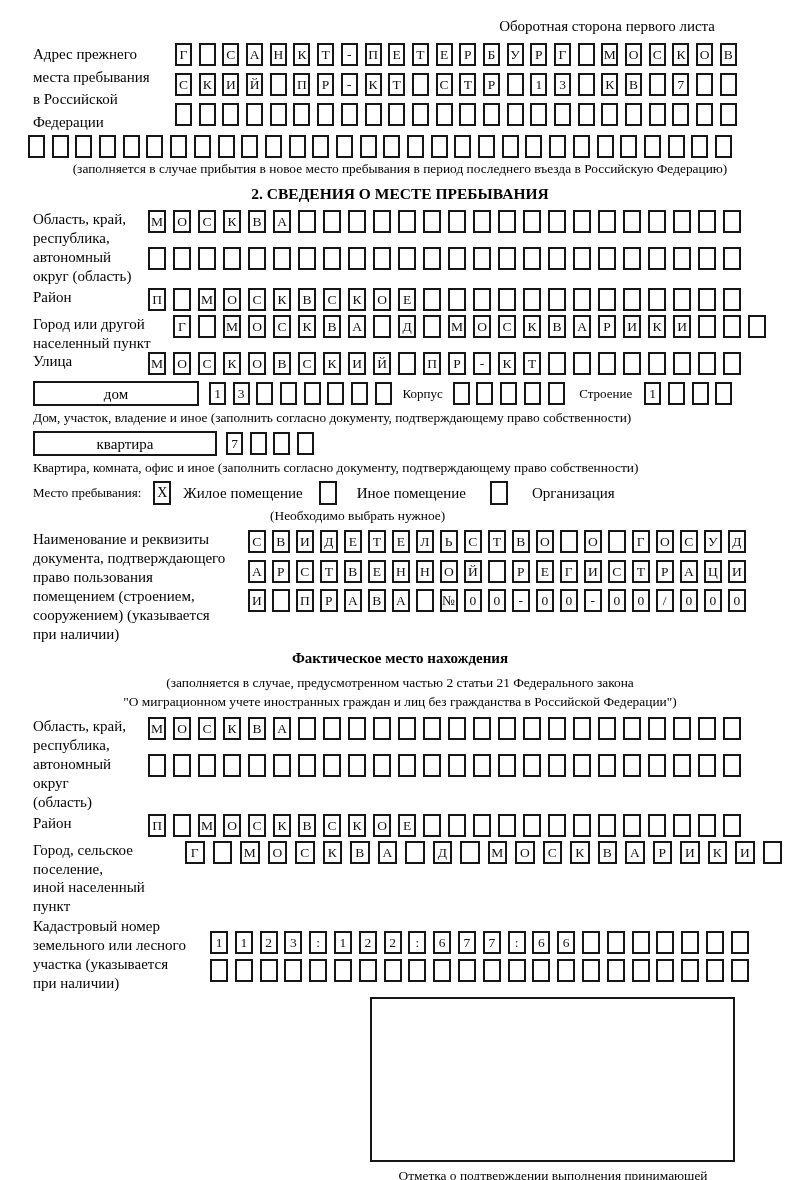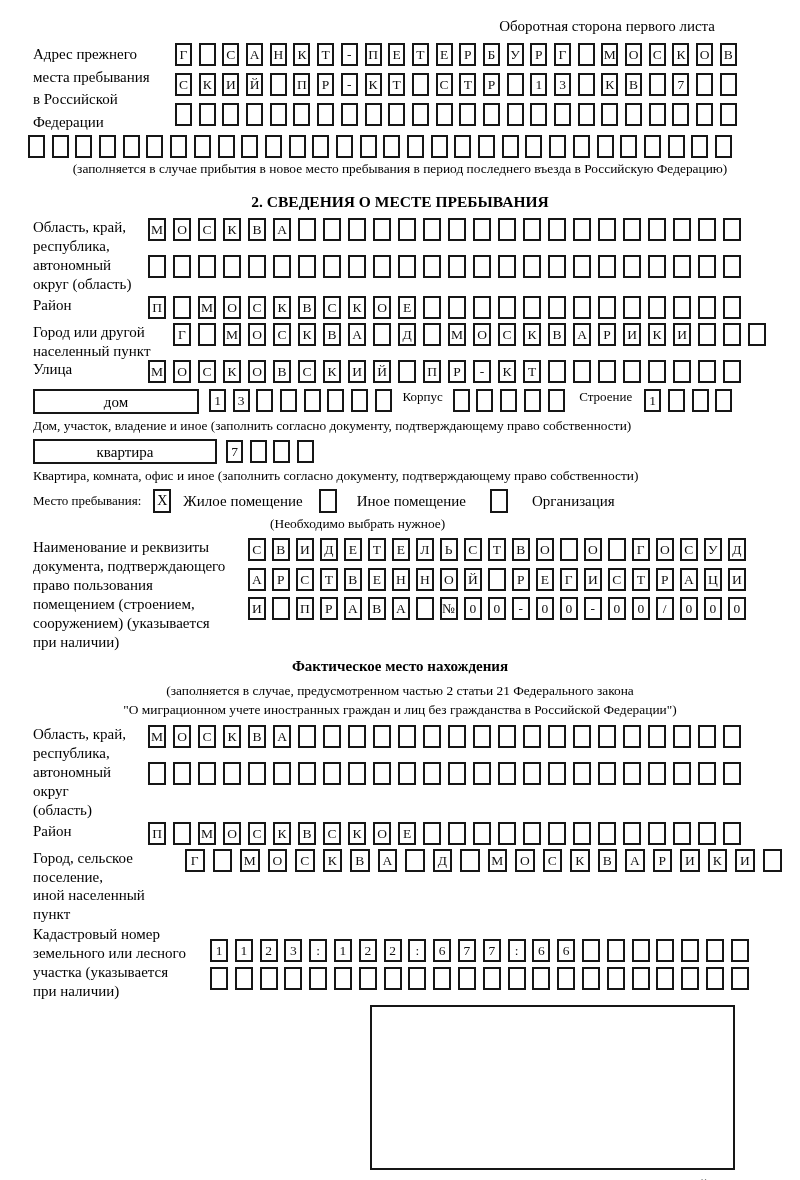--- a/index.html
+++ b/index.html
@@ -27,21 +27,21 @@
   .gkad .cell{width:18px;margin-right:6.8px;}
 
   .agrids .grid{margin-bottom:7px;}
   .ogrids .grid{margin-bottom:14px;}
   .dgrids .grid{margin-bottom:6.5px;}
   .kgrids{margin-top:14px;}
   .kgrids .grid{margin-bottom:5px;}
 
   .note{font-size:13.4px;line-height:17px;}
   .center800{margin-left:-33px;width:800px;text-align:center;}
-  .sect-title{font-weight:bold;font-size:15.5px;margin-top:16px;margin-bottom:7px;}
+  .sect-title{font-weight:bold;font-size:15.5px;margin-top:8px;margin-bottom:7px;}
   .fact-title{font-weight:bold;font-size:15px;margin-top:6px;margin-bottom:6px;}
 
   .labelbox{box-sizing:border-box;border:2px solid #161616;height:25px;text-align:center;
             font-size:15px;line-height:22px;flex:none;}
   .dom-box{width:166px;margin-right:10px;}
   .kv-box{width:184px;margin-right:9px;}
 
   .chk{display:inline-block;box-sizing:border-box;width:18px;height:24px;border:2px solid #161616;
        text-align:center;font-size:14px;line-height:20px;vertical-align:middle;}
   .opt{font-size:15px;vertical-align:middle;}
@@ -107,21 +107,21 @@
         <div>населенный пункт</div>
       </div>
     <div class="grid g24"><span class="cell">Г</span><span class="cell"></span><span class="cell">М</span><span class="cell">О</span><span class="cell">С</span><span class="cell">К</span><span class="cell">В</span><span class="cell">А</span><span class="cell"></span><span class="cell">Д</span><span class="cell"></span><span class="cell">М</span><span class="cell">О</span><span class="cell">С</span><span class="cell">К</span><span class="cell">В</span><span class="cell">А</span><span class="cell">Р</span><span class="cell">И</span><span class="cell">К</span><span class="cell">И</span><span class="cell"></span><span class="cell"></span><span class="cell"></span></div>
   </div>
 
   <div class="flexrow">
     <div class="lbl obl-lbl">Улица</div>
     <div class="grid g24"><span class="cell">М</span><span class="cell">О</span><span class="cell">С</span><span class="cell">К</span><span class="cell">О</span><span class="cell">В</span><span class="cell">С</span><span class="cell">К</span><span class="cell">И</span><span class="cell">Й</span><span class="cell"></span><span class="cell">П</span><span class="cell">Р</span><span class="cell">-</span><span class="cell">К</span><span class="cell">Т</span><span class="cell"></span><span class="cell"></span><span class="cell"></span><span class="cell"></span><span class="cell"></span><span class="cell"></span><span class="cell"></span><span class="cell"></span></div>
   </div>
 
-  <div class="flexrow mt6" style="align-items:flex-start;">
+  <div class="flexrow mt6" style="align-items:center;">
     <div class="labelbox dom-box">дом</div>
     <div class="grid"><span class="cell">1</span><span class="cell">3</span><span class="cell"></span><span class="cell"></span><span class="cell"></span><span class="cell"></span><span class="cell"></span><span class="cell"></span></div>
     <span class="inline-lbl" style="margin:0 10px 0 4px;">Корпус</span>
     <div class="grid"><span class="cell"></span><span class="cell"></span><span class="cell"></span><span class="cell"></span><span class="cell"></span></div>
     <span class="inline-lbl" style="margin:0 12px 0 8px;">Строение</span>
     <div class="grid"><span class="cell">1</span><span class="cell"></span><span class="cell"></span><span class="cell"></span></div>
   </div>
   <div class="note note-pad">Дом, участок, владение и иное (заполнить согласно документу, подтверждающему право собственности)</div>
 
   <div class="flexrow" style="align-items:center;">

